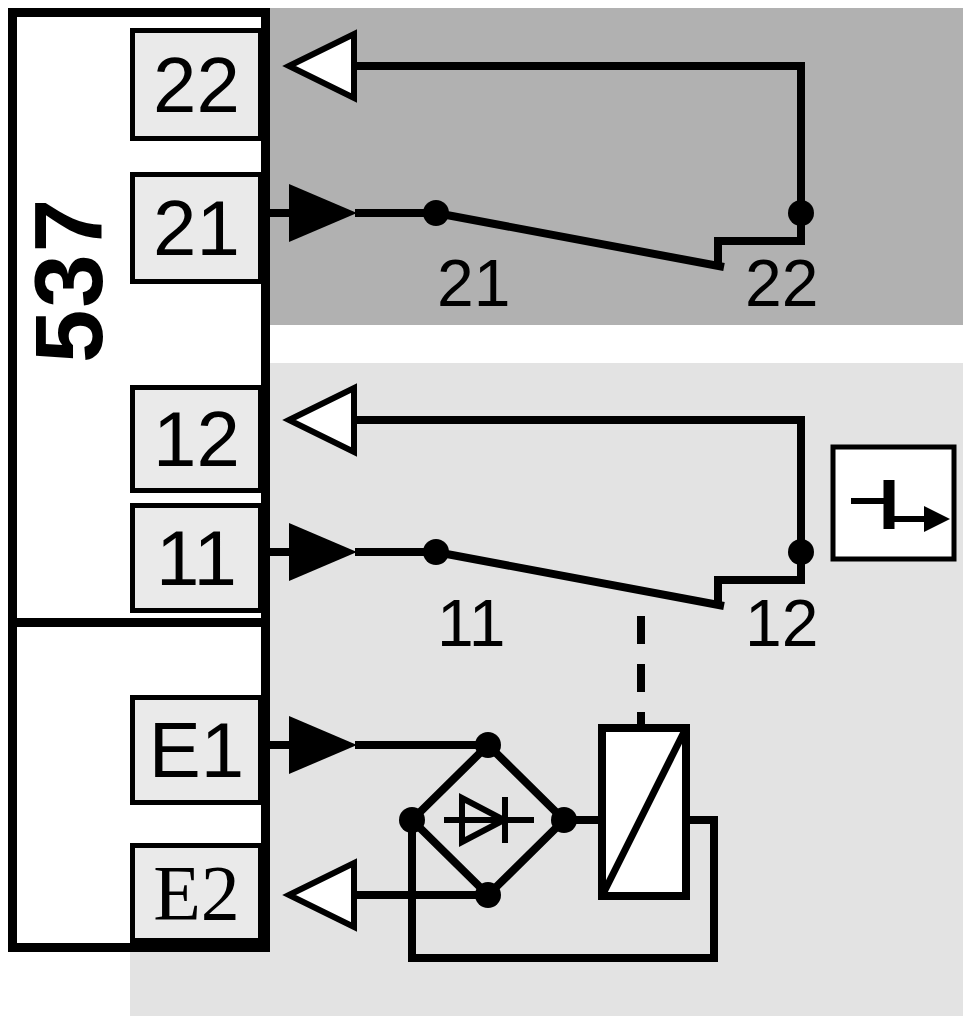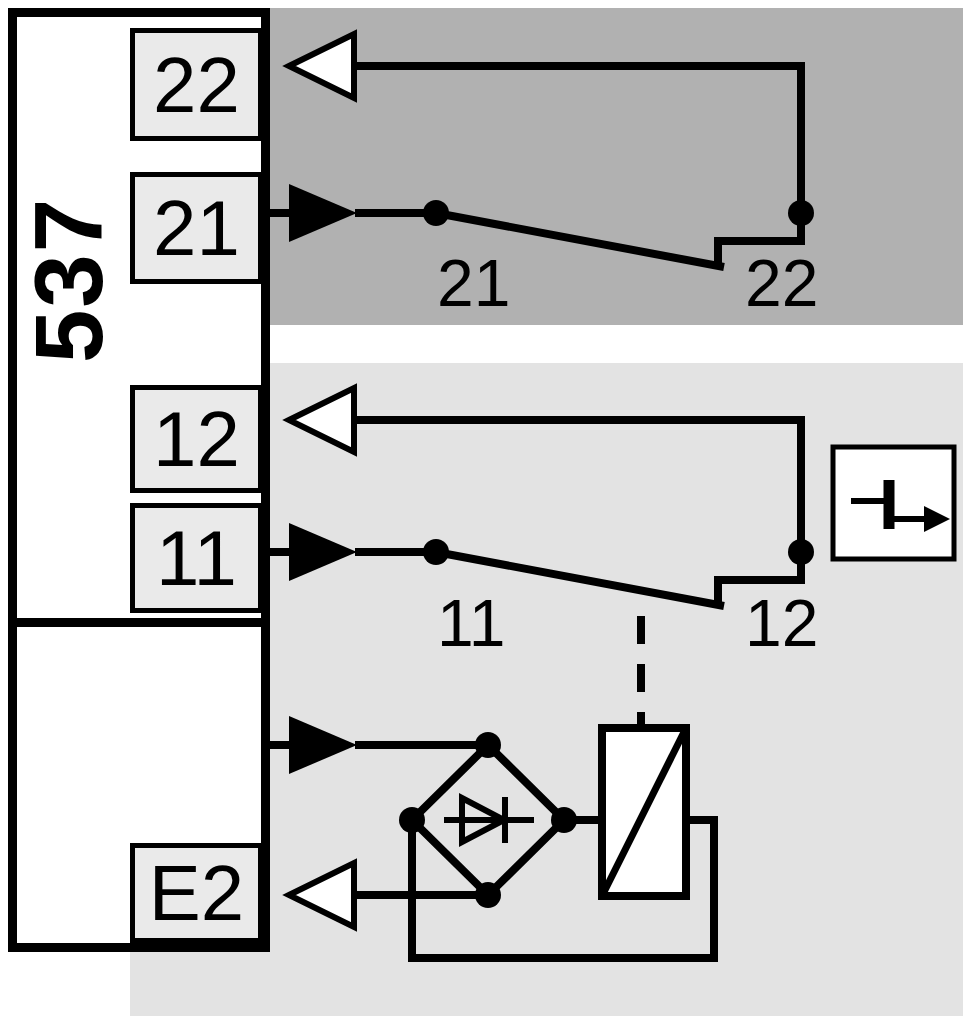--- a/index.html
+++ b/index.html
@@ -25,21 +25,21 @@
     position:absolute;left:130px;width:133px;background:#eaeaea;
     border:5px solid #000;box-sizing:border-box;
     display:flex;align-items:center;justify-content:center;
     font-size:78px;line-height:1;
   }
   .t22{top:28px;height:113px;}
   .t21{top:172px;height:112px;}
   .t12{top:385px;height:108px;}
   .t11{top:503px;height:110px;}
   .tE1{top:695px;height:110px;}
-  .tE2{top:843px;height:100px;}
+  .tE2{top:843px;height:100px;font-family:Liberation Serif, serif;}
   .wires{position:absolute;left:0;top:0;pointer-events:none;}
   .wire-label{position:absolute;font-size:66px;line-height:1;}
   .lbl-u-left{left:437px;top:250px;}
   .lbl-u-right{left:745px;top:250px;}
   .lbl-l-left{left:437px;top:590px;}
   .lbl-l-right{left:745px;top:590px;}
 </style>
 </head>
 <body>
 
@@ -50,20 +50,21 @@
   <div class="band band-light-ext"></div>
 
   <div class="block"></div>
   <div class="divider"></div>
   <div class="module-label">537</div>
 
   <div class="term t22">22</div>
   <div class="term t21">21</div>
   <div class="term t12">12</div>
   <div class="term t11">11</div>
+  <div class="term tE1">E1</div>
   <div class="term tE2">E2</div>
 
   <svg class="wires" width="973" height="1024" viewBox="0 0 973 1024">
 
     <g stroke="#000" fill="none" stroke-width="8">
       <polygon points="289,66 354,34 354,98" fill="#ffffff" stroke-width="6"></polygon>
       <polyline points="354,66 801,66 801,213"></polyline>
       <line x1="262" y1="213" x2="291" y2="213"></line>
       <polygon points="289,184 289,242 357,213" fill="#000" stroke="none"></polygon>
       <line x1="355" y1="213" x2="436" y2="213"></line>

